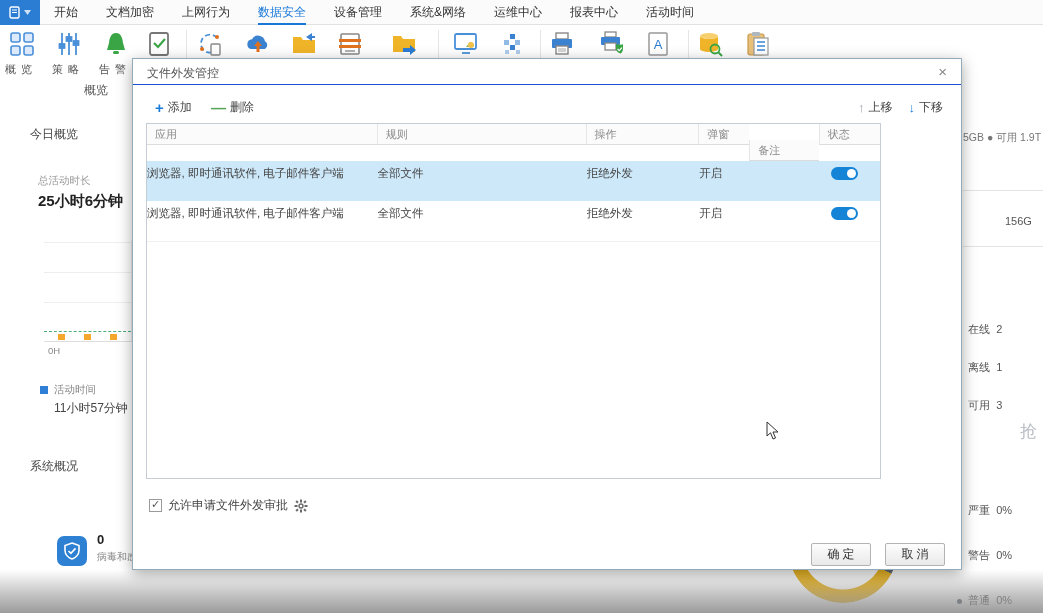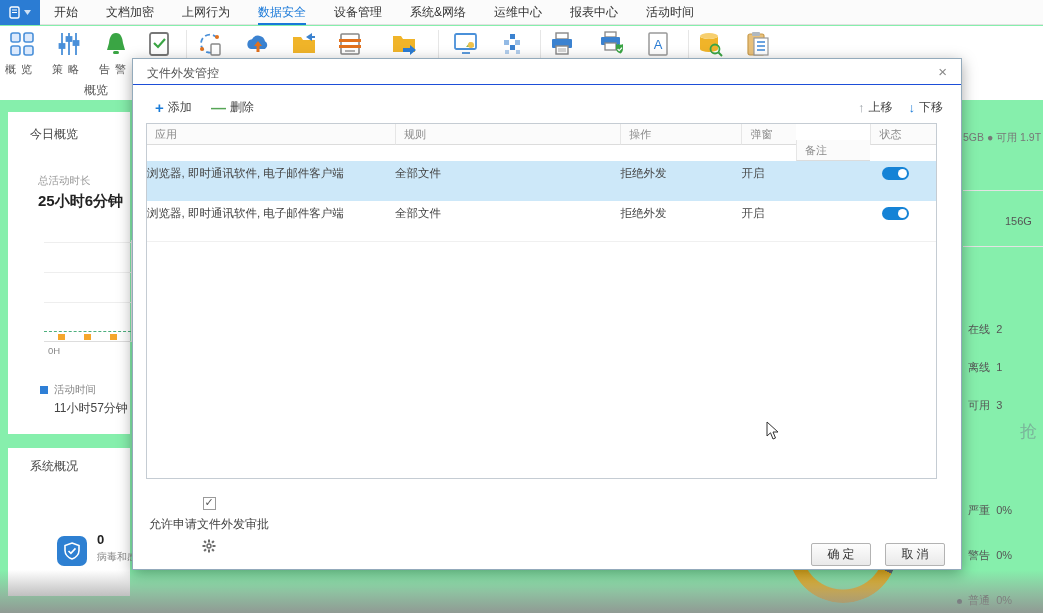--- a/index.html
+++ b/index.html
@@ -1,17 +1,17 @@
 <!DOCTYPE html>
 <html><head>
 <meta charset="utf-8">
 <style>
   html,body{margin:0;padding:0;background:#d8d8d8;}
   *{box-sizing:border-box;font-family:"Liberation Sans","DejaVu Sans",sans-serif;}
-  .screen{position:relative;width:1043px;height:613px;background:#86efac;overflow:hidden;}
+  .screen{position:relative;width:1043px;height:613px;background:#ffffff;overflow:hidden;}
 
   
   .menubar{position:absolute;left:0;top:0;width:1043px;height:25px;background:#fbfbfb;border-bottom:1px solid #e2e2e2;display:flex;align-items:center;}
   .app-btn{width:40px;height:25px;background:#2b7cd3;display:flex;align-items:center;justify-content:center;gap:2px;cursor:pointer;}
   .app-btn svg{display:block;}
   .menu-items{display:flex;gap:28px;padding-left:14px;}
   .mi{font-size:12px;color:#333;height:25px;line-height:24px;cursor:pointer;}
   .mi.active{color:#1878d8;border-bottom:2px solid #1878d8;}
 
   
@@ -55,32 +55,32 @@
   .dlg-titlebar{position:absolute;left:0;top:0;width:100%;height:26px;border-bottom:1px solid #1d4ed8;}
   .dlg-title{position:absolute;left:14px;top:6px;font-size:12px;color:#555;}
   .dlg-close{position:absolute;right:14px;top:4px;font-size:15px;color:#888;cursor:pointer;}
   .dlg-act{position:absolute;top:40px;font-size:12px;color:#444;cursor:pointer;display:flex;align-items:center;gap:4px;}
   .plus{color:#1a7cd8;font-weight:bold;font-size:15px;line-height:12px;}
   .minus{color:#56a556;font-weight:bold;font-size:15px;line-height:12px;}
   .arrow-up{color:#9aa0a6;font-size:13px;font-weight:bold;}
   .arrow-down{color:#1a7cd8;font-size:13px;font-weight:bold;}
   .move-group{position:absolute;right:18px;top:40px;display:flex;gap:16px;}
 
-  .tbl{position:absolute;left:13px;top:64px;width:791px;height:356px;border:1px solid #c5ccd3;background:#fff;}
+  .tbl{position:absolute;left:13px;top:64px;width:735px;height:356px;border:1px solid #c5ccd3;background:#fff;}
   .trow{display:flex;width:100%;}
   .th{height:21px;line-height:21px;font-size:11px;color:#8a8a8a;background:#fbfbfb;border-bottom:1px solid #dcdcdc;border-left:1px solid #e6e6e6;padding-left:8px;overflow:hidden;white-space:nowrap;}
   .th:first-child{border-left:none;}
   .td{height:24px;line-height:24px;font-size:11.5px;color:#444;overflow:hidden;white-space:nowrap;}
   .r0{background:#cde8f9;}
   .r1{background:#fff;border-bottom:1px solid #f0f0f0;}
   .c0{width:250px;}.c1{width:227px;}.c2{width:122px;}.c3{width:55px;}.c4{width:75px;margin-top:16px;}.c5{width:66px;}
   .toggle{position:relative;display:inline-block;width:27px;height:13px;border-radius:7px;background:#1583d6;vertical-align:middle;margin-left:12px;cursor:pointer;}
   .toggle::after{content:"";position:absolute;right:2px;top:2px;width:9px;height:9px;border-radius:50%;background:#fff;}
 
-  .approval{position:absolute;left:16px;top:438px;display:flex;align-items:center;gap:6px;font-size:12px;color:#444;flex-direction:column;}
+  .approval{position:absolute;left:16px;top:438px;display:flex;align-items:center;gap:6px;font-size:12px;color:#444;}
   .chk{width:13px;height:13px;border:1px solid #9a9a9a;background:#fff;position:relative;cursor:pointer;}
   .chk::after{content:"✓";position:absolute;left:1px;top:-2px;font-size:11px;color:#555;}
   .btn{position:absolute;top:484px;width:60px;height:23px;border:1px solid #b3b3b3;border-radius:2px;
     background:linear-gradient(#fdfdfd,#e9e9e9);font-size:12px;color:#333;text-align:center;line-height:21px;letter-spacing:3px;padding-left:3px;cursor:pointer;}
   .btn-ok{left:678px;} .btn-cancel{left:752px;}
 
   .cursor{position:absolute;left:766px;top:421px;z-index:30;}
   .bottom-fade{position:absolute;left:0;top:570px;width:1043px;height:43px;z-index:28;pointer-events:none;
     background:linear-gradient(rgba(158,158,158,0),rgba(150,150,150,.55) 55%,rgba(145,145,145,.9));}
 </style>

